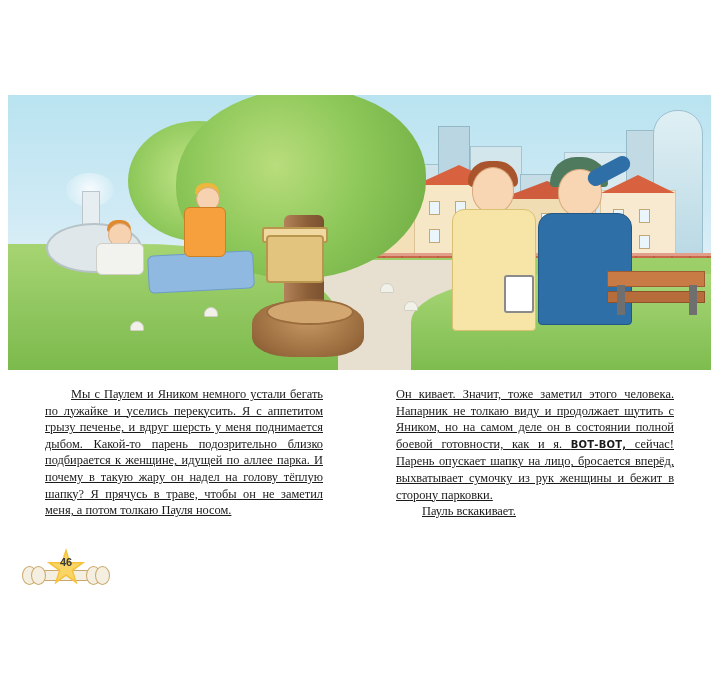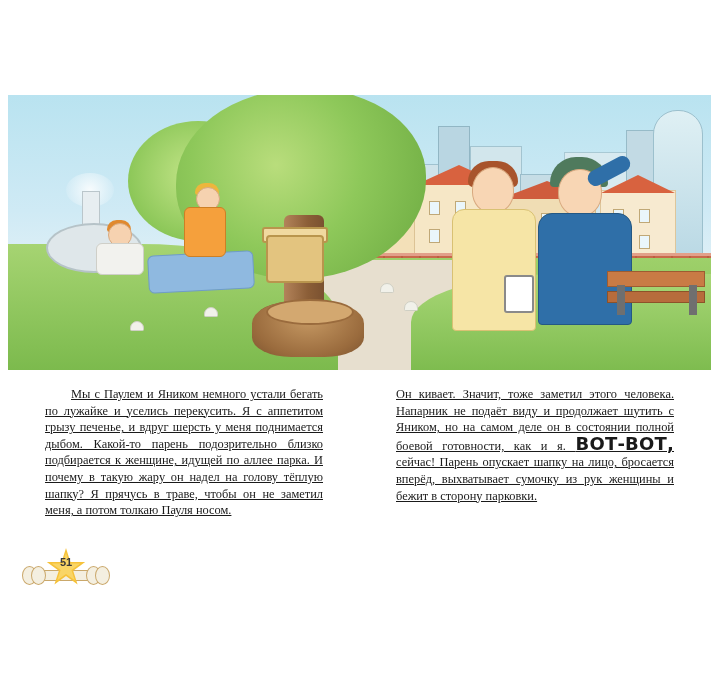--- a/index.html
+++ b/index.html
@@ -219,21 +219,21 @@
     hyphens: auto;
   }
   .col-left { left: 45px; }
   .col-right { left: 396px; }
   .col p { margin: 0; text-decoration: underline; }
   .col p + p { margin-top: 0; }
   .indent { text-indent: 26px; }
   .bot-bot {
     font-family: "DejaVu Sans", sans-serif;
     font-weight: bold;
-    font-size: 18px;
+    font-size: 10px;
     letter-spacing: .2px;
   }
 
   
   .folio {
     position: absolute;
     top: 548px;
     width: 92px;
     height: 44px;
   }
@@ -379,30 +379,31 @@
     <div class="mushroom" style="left:122px;top:226px"></div>
     <div class="mushroom" style="left:372px;top:188px"></div>
     <div class="mushroom" style="left:396px;top:206px"></div>
   </div>
 
   <div class="col col-left">
     <p class="indent">Мы с Паулем и Яником немного устали бегать по лужайке и уселись перекусить. Я с аппетитом грызу печенье, и вдруг шерсть у меня поднимается дыбом. Какой-то парень подозрительно близко подбирается к женщине, идущей по аллее парка. И почему в такую жару он надел на голову тёплую шапку? Я прячусь в траве, чтобы он не заметил меня, а потом толкаю Пауля носом.</p>
   </div>
 
   <div class="col col-right">
-    <p><span>Он кивает. Значит, тоже заметил этого человека. Напарник не подаёт виду и продолжает шутить с Яником, но на самом деле он в состоянии полной боевой готовности, как и я. </span><span class="bot-bot">ВОТ-ВОТ,</span><span> сейчас! Парень опускает шапку на лицо, бросается вперёд, выхватывает сумочку из рук женщины и бежит в сторону парковки.</span></p>
+    <p><span>Он кивает. Значит, тоже заметил этого человека. Напарник не толкаю виду и продолжает шутить с Яником, но на самом деле он в состоянии полной боевой готовности, как и я. </span><span class="bot-bot">ВОТ-ВОТ,</span><span> сейчас! Парень опускает шапку на лицо, бросается вперёд, выхватывает сумочку из рук женщины и бежит в сторону парковки.</span></p>
+    <p class="indent">Пауль вскакивает.</p>
   </div>
 
   <div class="folio folio-left">
     <div class="bone">
       <div class="shaft"></div>
       <div class="knob k1"></div>
         <div class="knob k2"></div>
       <div class="knob k3"></div>
         <div class="knob k4"></div>
     </div>
     <div class="star"></div>
     <div class="star-inner"></div>
-    <div class="folio-num">51</div>
+    <div class="folio-num">46</div>
   </div>
 
 
 </div>
 
 </body></html>

